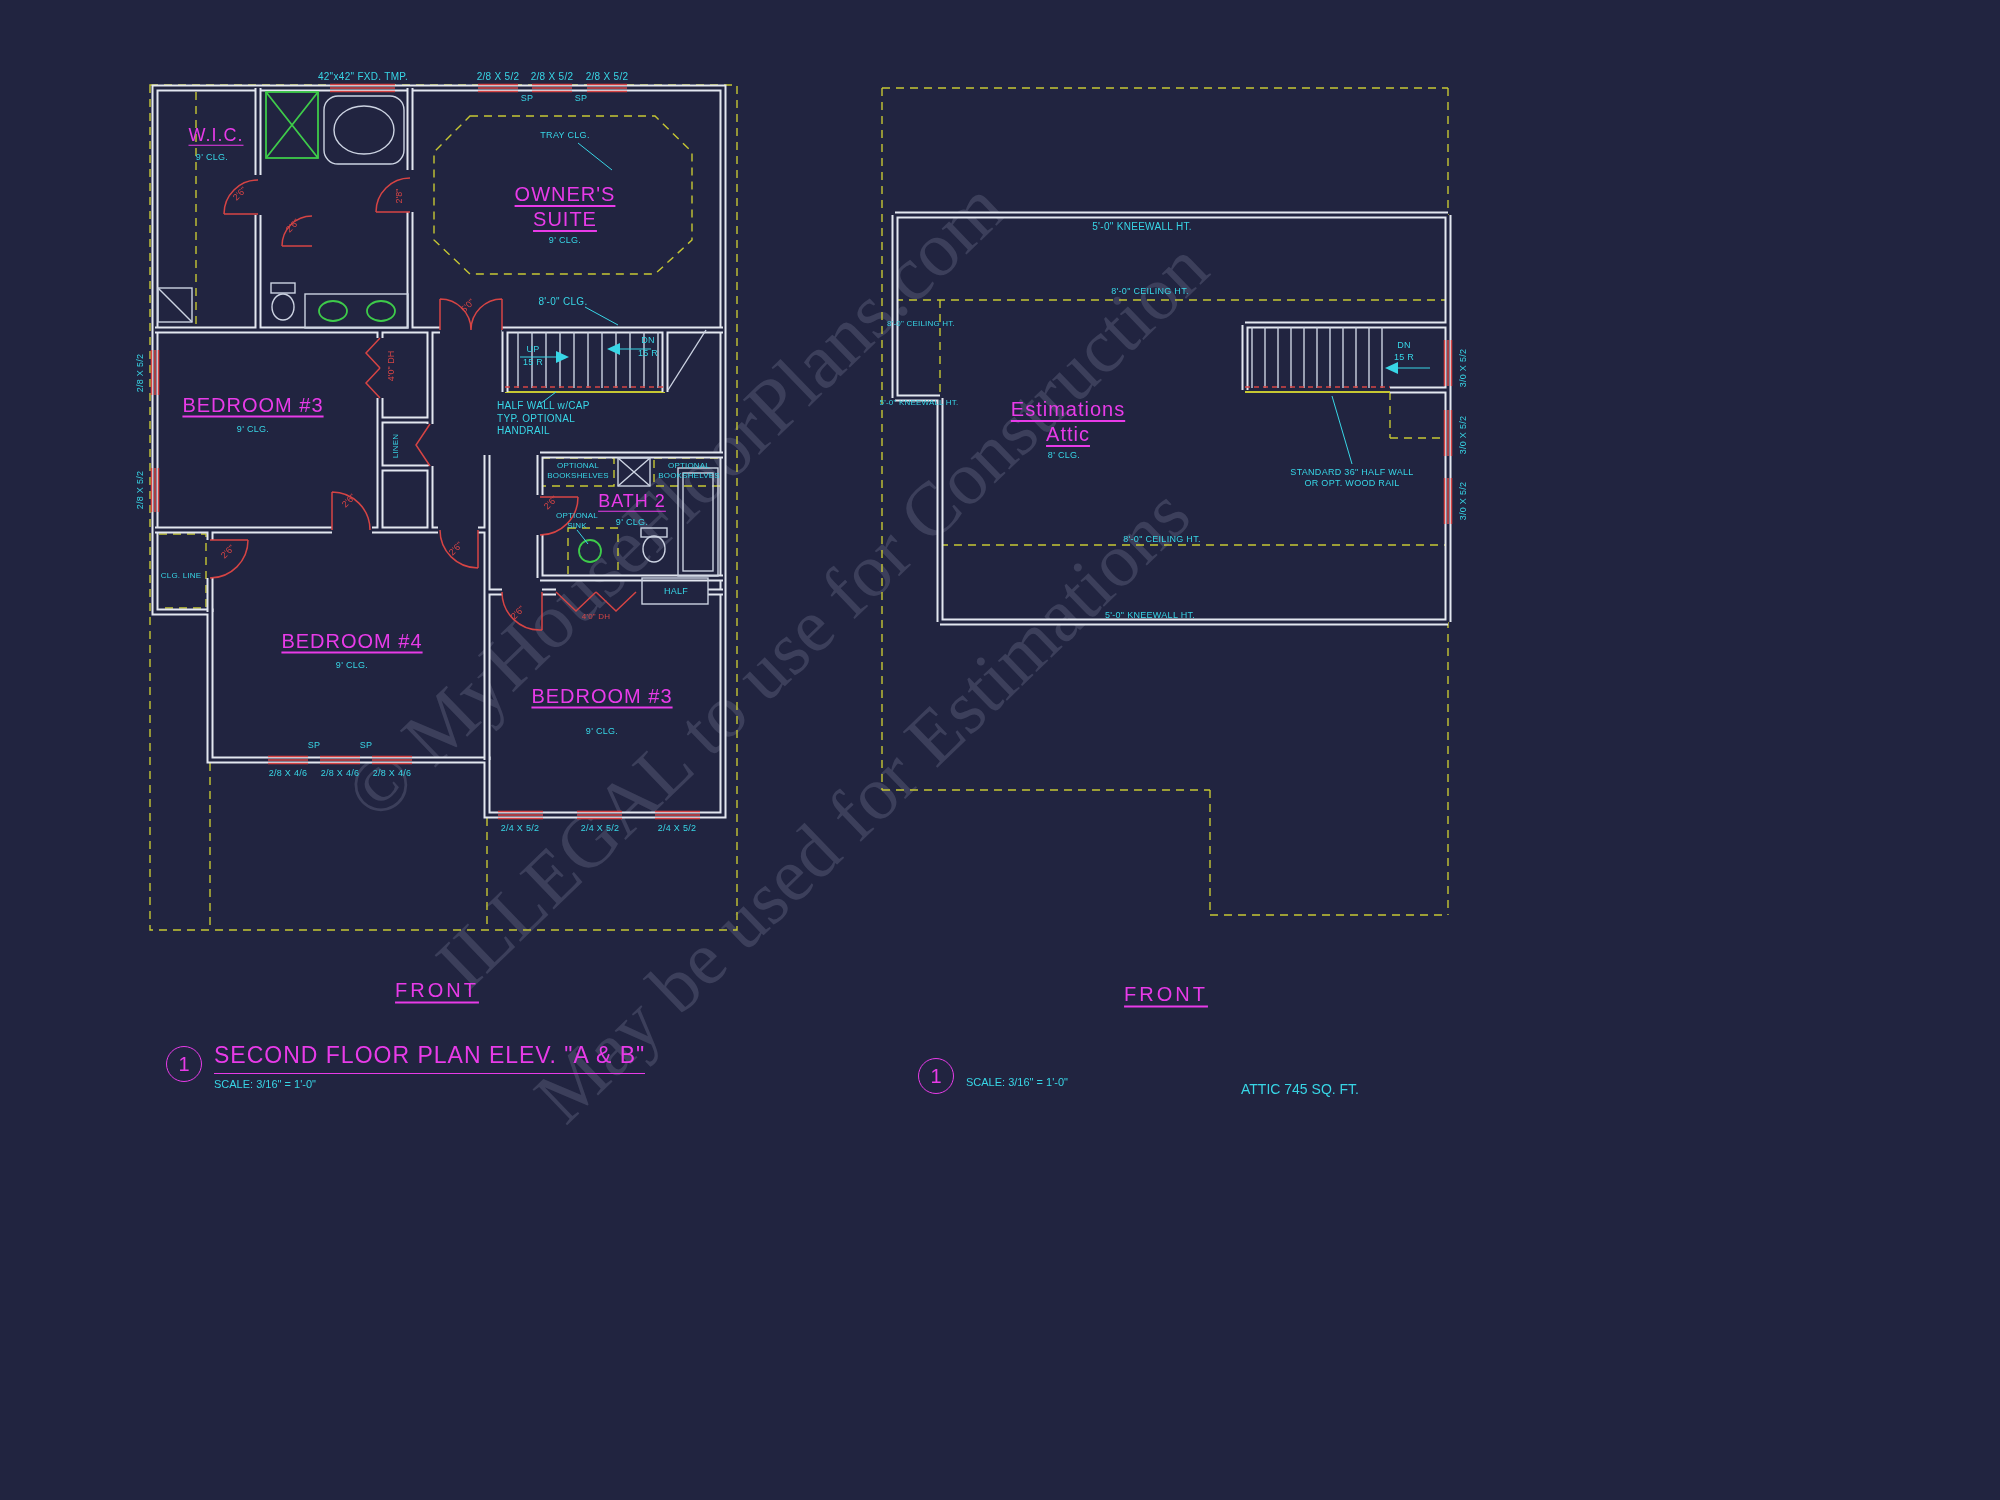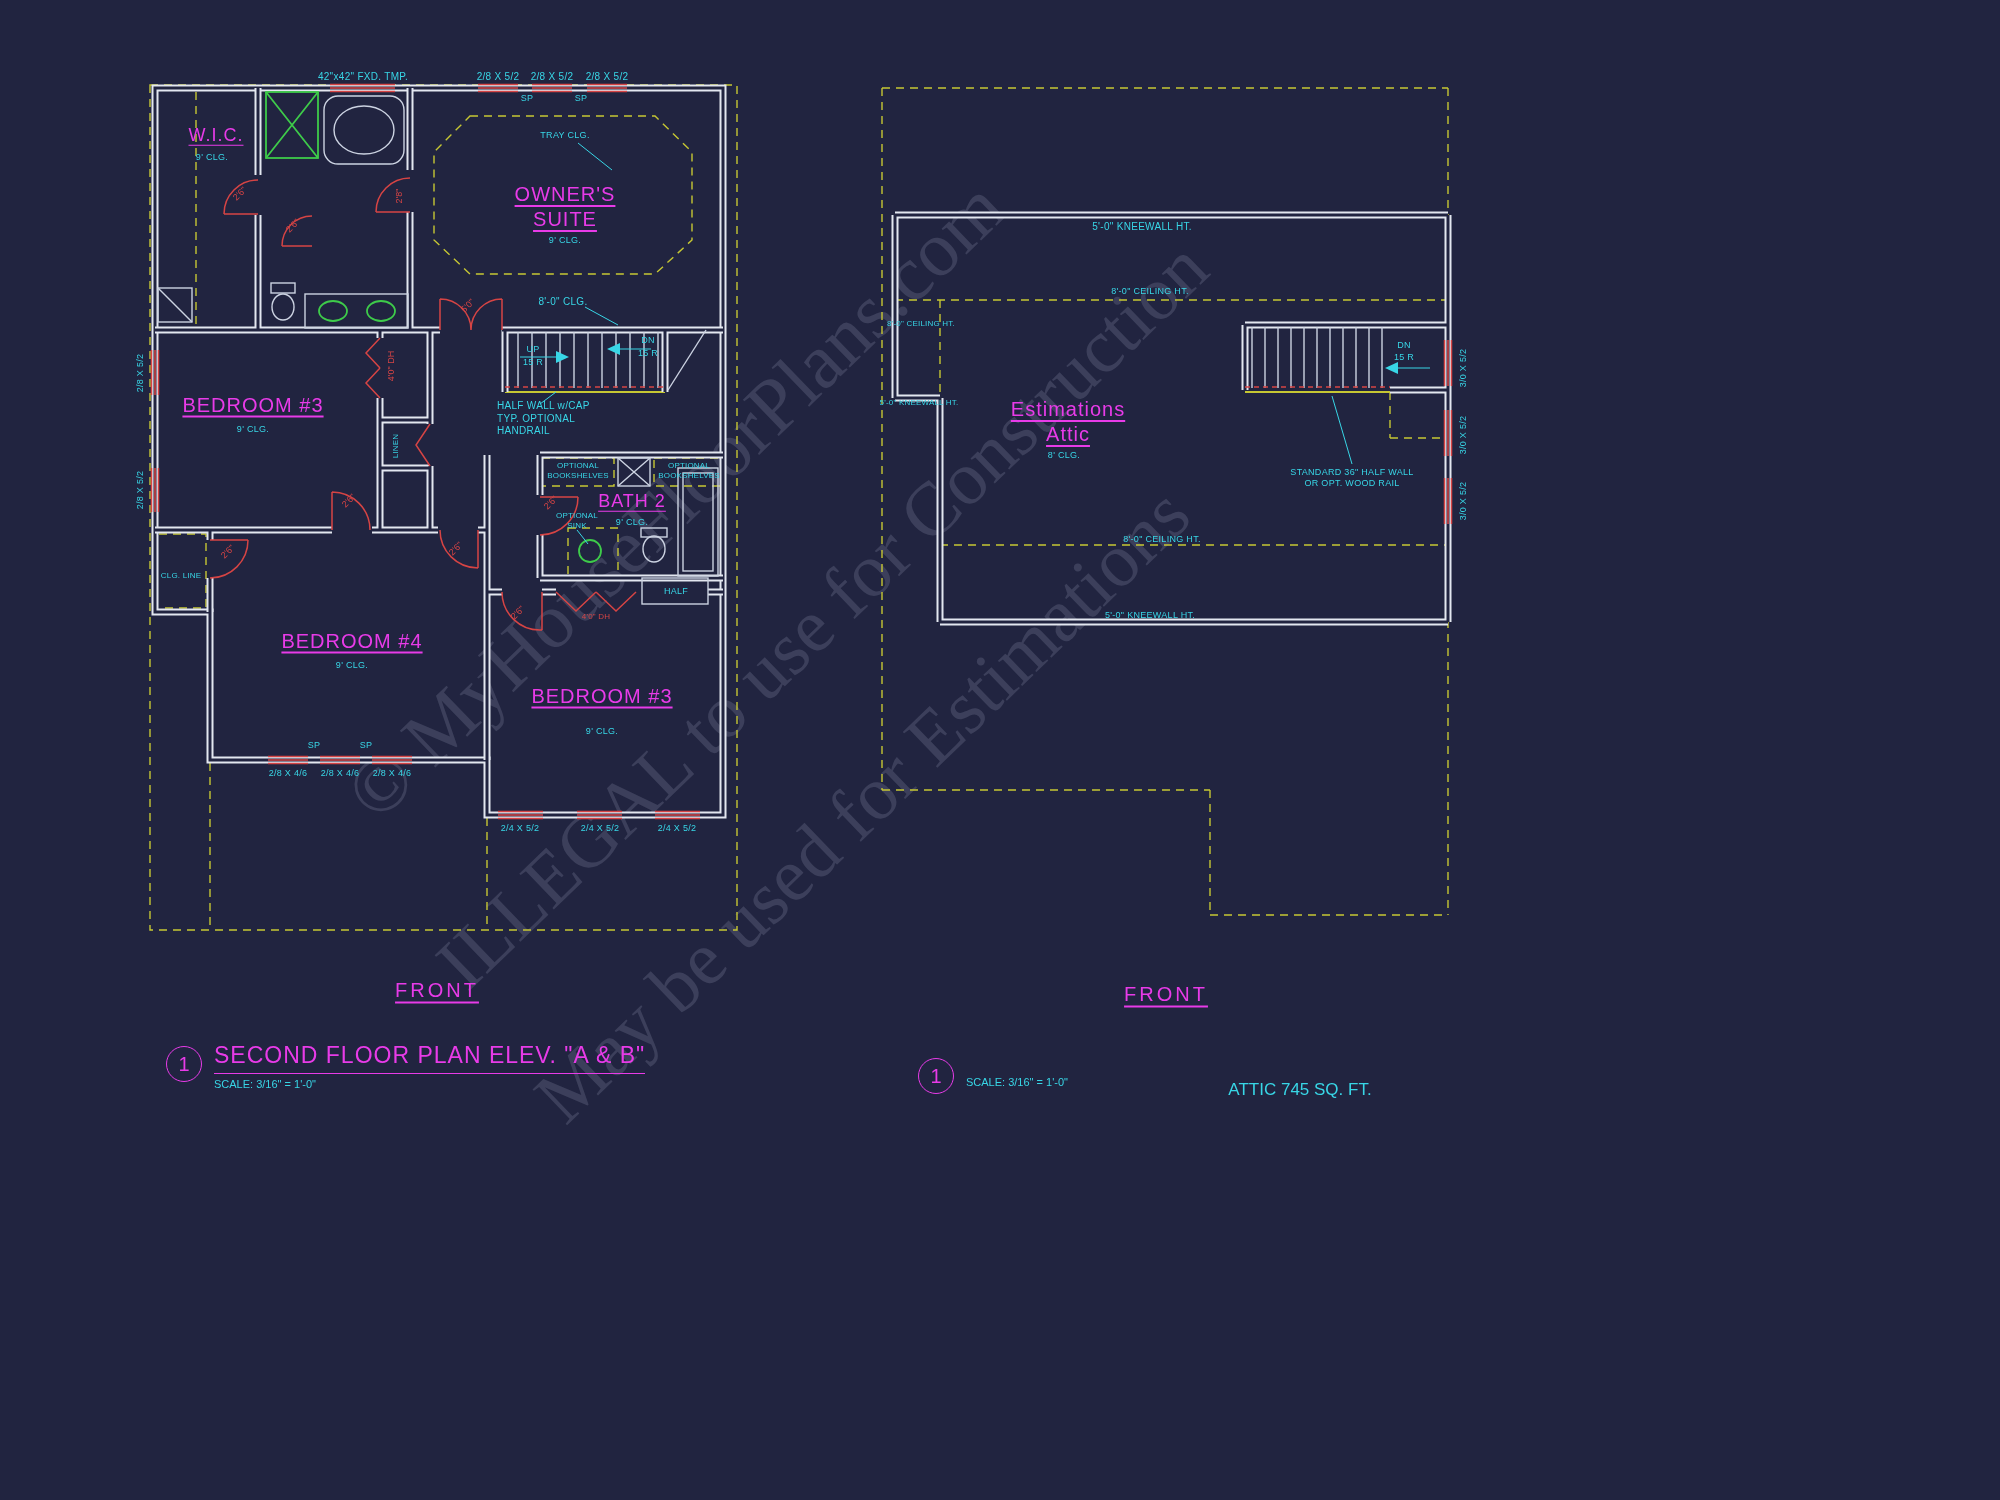--- a/index.html
+++ b/index.html
@@ -276,15 +276,15 @@
 
   <span class="lbl mag front" style="left:1166px;top:994px;">FRONT</span>
 
   <div class="tblock" style="left:918px;top:1054px;">
     <span class="tnum">1</span>
     <span>
       <br>
       <span class="tscale">SCALE: 3/16" = 1'-0"</span>
     </span>
   </div>
-  <span class="lbl cyan" style="left:1300px;top:1090px;font-size:17px;">ATTIC 745 SQ. FT.</span>
+  <span class="lbl cyan" style="left:1300px;top:1090px;font-size:14px;">ATTIC 745 SQ. FT.</span>
 
 </div>
 
 </body></html>

